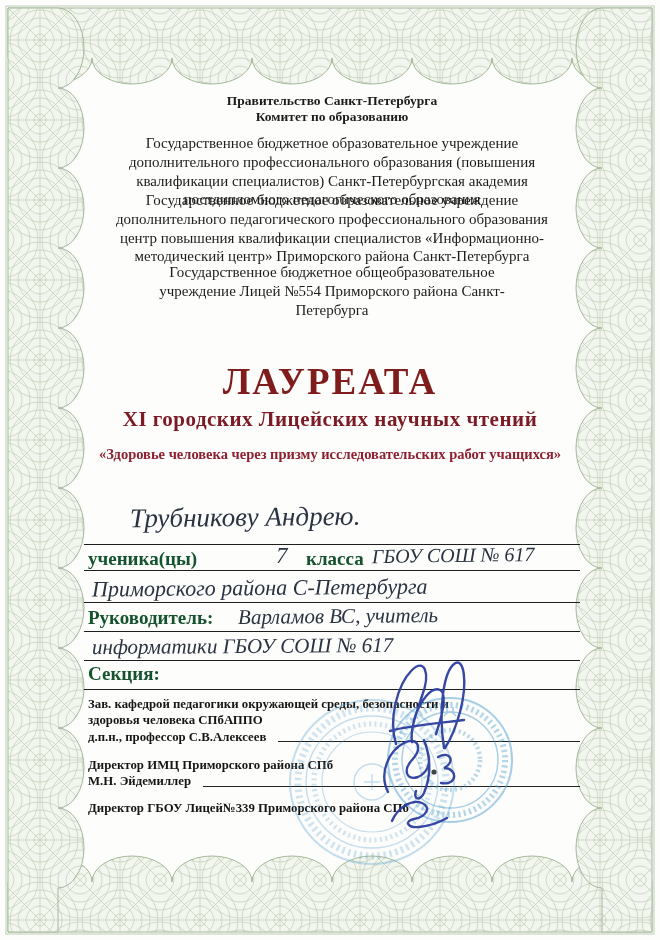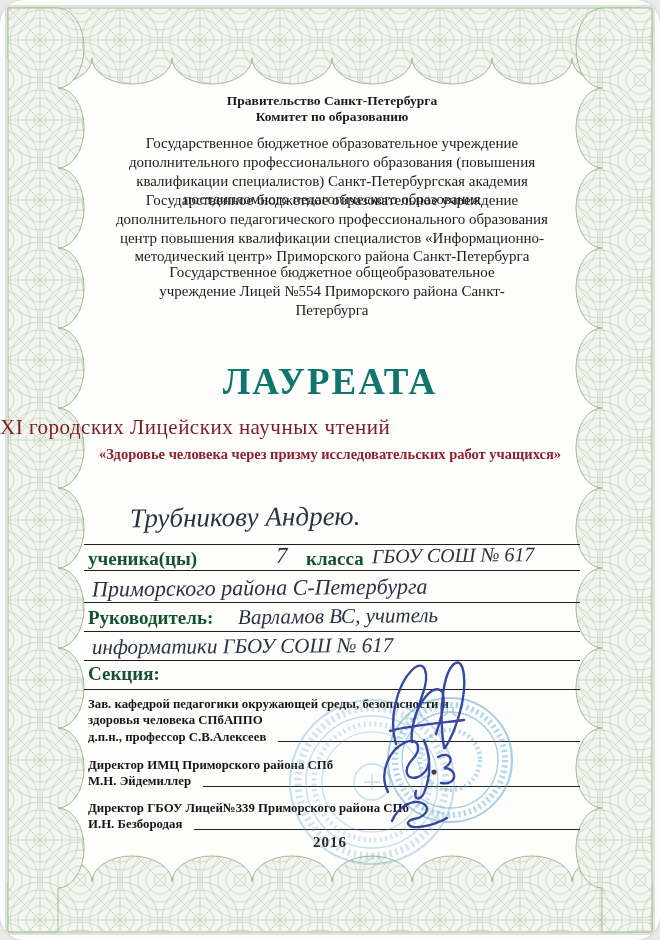--- a/index.html
+++ b/index.html
@@ -1,37 +1,36 @@
 <!DOCTYPE html>
 <html><head>
 <meta charset="utf-8">
 <style>
   html,body { margin:0; padding:0; background:#e9e9e7; }
   .page {
     position:relative; width:660px; height:940px; margin:0 auto;
     background:#fdfdfb; overflow:hidden;
     font-family:"Liberation Serif", serif; color:#1c1c1c;
     box-shadow:0 0 0 1px #d4d4d0;
-    border-radius:24px;
   }
   .abs { position:absolute; }
   svg.layer { position:absolute; left:0; top:0; }
 
   .gov  { top:93px; left:84px; right:80px; font-weight:bold; font-size:13.5px; line-height:1.2; text-align:center; }
   .org  { left:80px; right:76px; font-size:15px; line-height:1.25; text-align:center; }
   #org1 { top:134px; padding:0 28px; }
   #org2 { top:191px; padding:0 18px; }
   #org3 { top:263px; padding:0 60px; }
 
   .title-main { top:294px; left:0; right:0; text-align:center; font-size:62px; font-weight:bold;
                 color:#6e1b22; letter-spacing:4px; line-height:1; }
   .title-sub  { top:363px; left:0; right:0; text-align:center; font-size:37px; font-weight:bold;
-                color:#0f766e; letter-spacing:2px; line-height:1; }
-  .event { top:407px; left:0; right:0; text-align:left; font-size:21px; font-weight:normal;
-           color:#7c1b26; letter-spacing:0.5px;margin-top:8px; }
+                color:#7f1d1d; letter-spacing:2px; line-height:1; }
+  .event { top:407px; left:0; right:0; text-align:center; font-size:21px; font-weight:bold;
+           color:#7c1b26; letter-spacing:0.5px; }
   .theme { top:446px; left:0; right:0; text-align:center; font-size:14.5px; font-weight:bold;
            color:#8d2030; }
 
   .hw { font-style:italic; color:#2a3342; white-space:nowrap; }
   .rule { position:absolute; left:84px; right:80px; border-bottom:1.6px solid #1e1e1e; height:0; }
   .plabel { font-weight:bold; font-size:19px; color:#14532d; white-space:nowrap; }
 
   #hw-name   { top:502px; left:130px; font-size:27px; transform:rotate(-0.6deg); }
   #rule1 { top:544px; }
   #lbl-student { top:548px; left:88px; }
@@ -147,27 +146,22 @@
   </div>
   <div class="abs sigrow" id="sig2">
     <div class="role">Директор ИМЦ Приморского района СПб</div>
     <div class="nameline">
       <span>М.Н. Эйдемиллер</span>
       <span class="sigline"></span>
     </div>
   </div>
   <div class="abs sigrow" id="sig3">
     <div class="role">Директор ГБОУ Лицей№339 Приморского района СПб</div>
-    <div class="nameline">
-      <span>И.Н. Безбородая</span>
-      <span class="sigline"></span>
-    </div>
   </div>
 
-  <div class="abs year">2016</div>
 
   <svg class="layer" width="660" height="940" viewBox="0 0 660 940" aria-hidden="true">
 
     <g stroke="#4f9fd0" fill="none" opacity="0.33">
       <circle cx="372" cy="782" r="82" stroke-width="2"></circle>
       <circle cx="372" cy="782" r="66" stroke-width="1.4"></circle>
       <circle cx="372" cy="782" r="50" stroke-width="1.2"></circle>
       <circle cx="372" cy="782" r="74" stroke-width="7" stroke-dasharray="2.5 3.5" opacity="0.8"></circle>
       <circle cx="372" cy="782" r="58" stroke-width="5" stroke-dasharray="2 3.4" opacity="0.8"></circle>
       <circle cx="372" cy="782" r="18" stroke-width="1.4"></circle>

